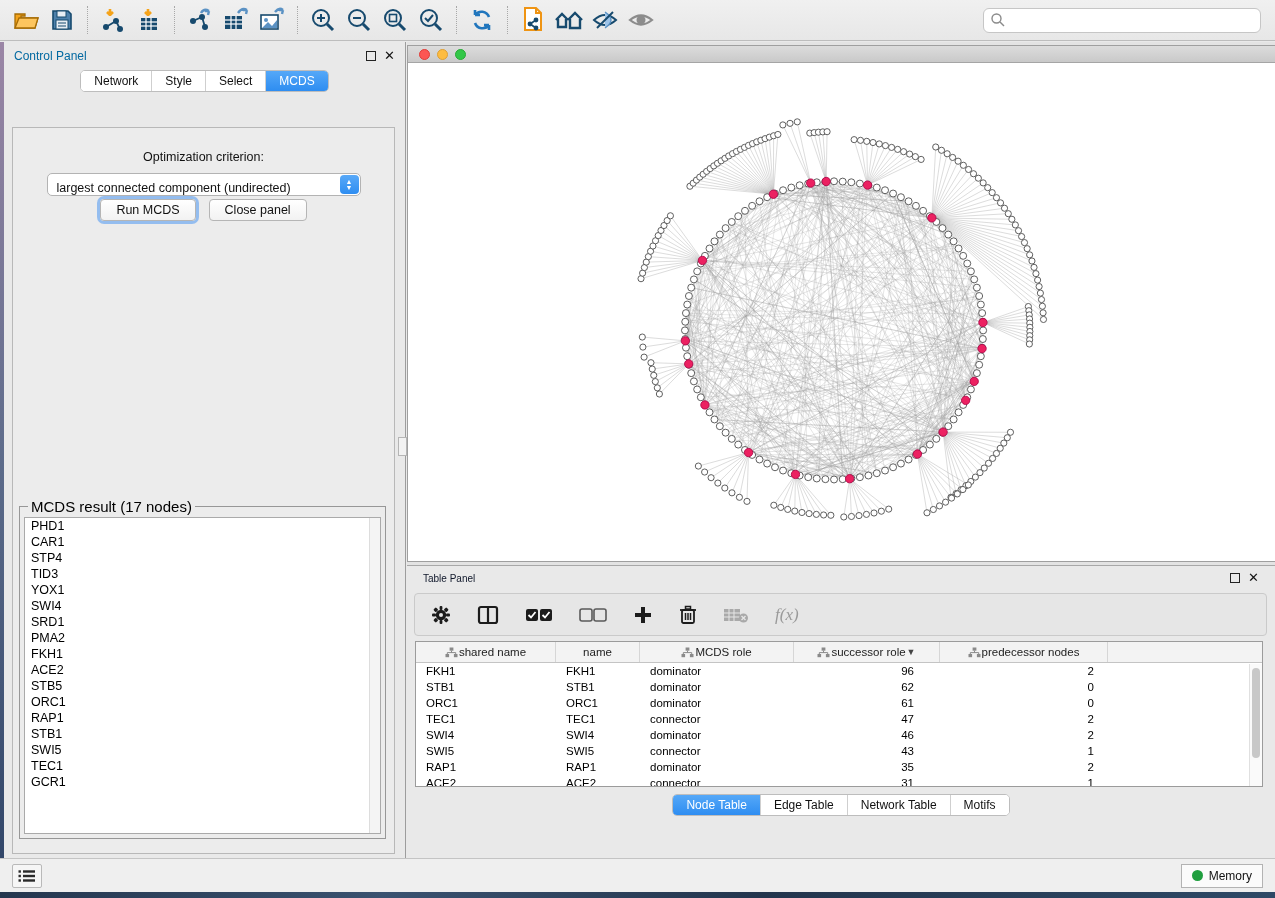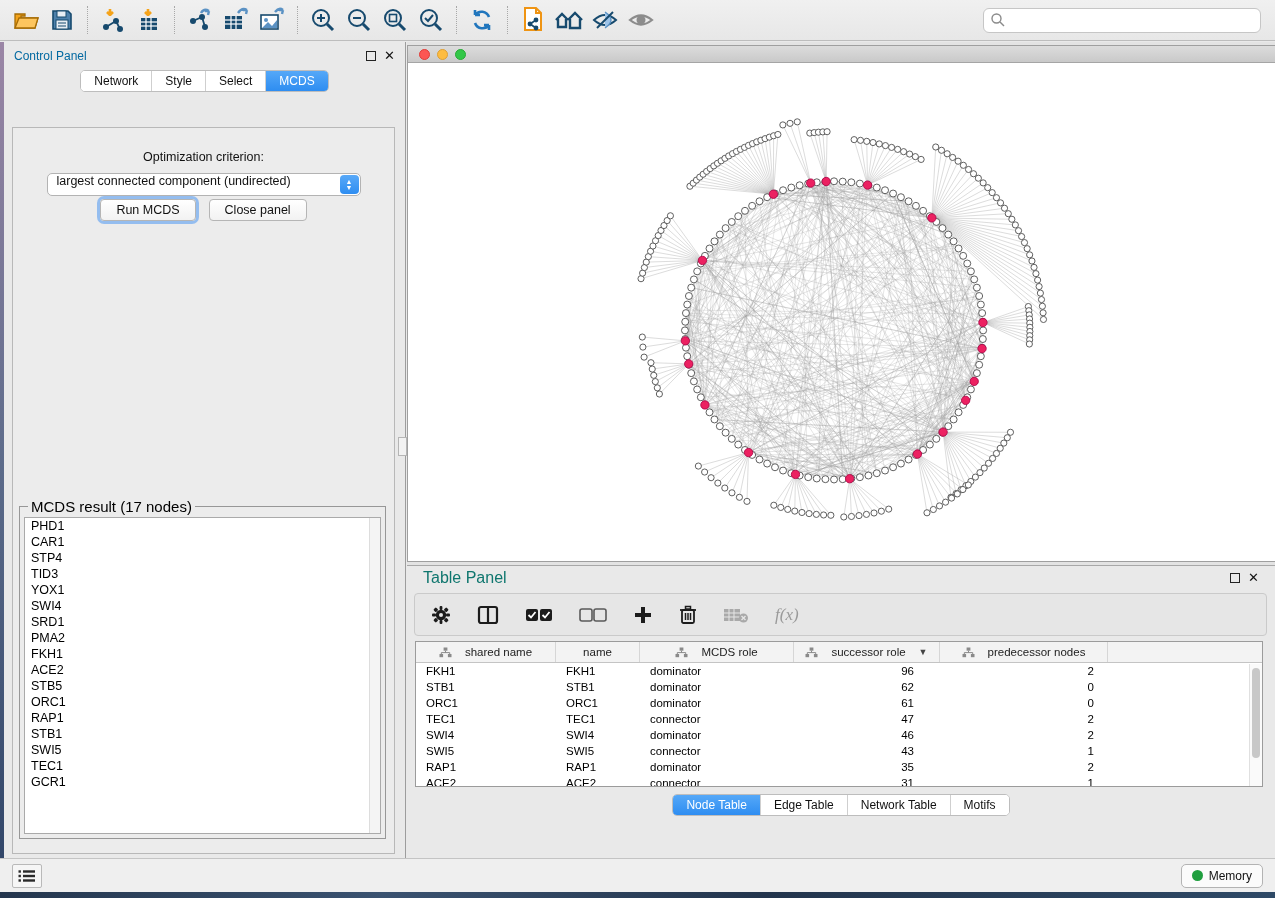--- a/index.html
+++ b/index.html
@@ -34,21 +34,21 @@
   .seg-tabs { display:flex; justify-content:center; position:relative; z-index:3; }
   .seg { display:inline-flex; border:1px solid #bdbdbd; border-radius:5px; overflow:hidden; background:#fff; }
   .seg .tab { padding:3px 13px; font-size:12px; color:#111; background:#fff; border-right:1px solid #cfcfcf; cursor:default; }
   .seg .tab:last-child { border-right:none; }
   .seg .tab.active { background:linear-gradient(#55a8f8,#2e8df1); color:#fff; }
 
   .cp-inner { position:absolute; left:8px; right:10px; top:85px; bottom:4px;
     border:1px solid #b8b8b8; background:#ececec; }
   .opt-label { text-align:center; font-size:12.5px; color:#111; margin-top:22px; }
   .dropdown { margin:9px auto 0; width:314px; height:23px; background:#fff; border:1px solid #b3b3b3;
-    border-radius:5px; display:flex; align-items:flex-start; font-size:12.5px; color:#111; padding-left:9px; position:relative; }
+    border-radius:5px; display:flex; align-items:flex-end; font-size:12.5px; color:#111; padding-left:9px; position:relative; }
   .dd-stepper { position:absolute; right:1px; top:1px; bottom:1px; width:19px; border-radius:4px;
     background:linear-gradient(#58a9f8,#2e8df1); color:#fff; display:flex; flex-direction:column;
     align-items:center; justify-content:center; font-size:7px; line-height:6px; }
   .btn-row { display:flex; justify-content:center; gap:13px; margin-top:3px; }
   .push-btn { font-size:12.5px; color:#111; background:linear-gradient(#ffffff,#f2f2f2);
     border:1px solid #b5b5b5; border-radius:4px; padding:3px 15px; }
   .push-btn.focused { box-shadow:0 0 0 3px rgba(77,152,243,.55); }
 
   fieldset.result { position:absolute; left:6px; right:8px; top:370px; bottom:14px;
     border:1px solid #979797; background:#ececec; padding:0; }
@@ -72,46 +72,46 @@
   .tl { width:11px; height:11px; border-radius:50%; margin-left:7px; }
   .tl.red { background:#fc5753; border:1px solid #df3d38; margin-left:11px; }
   .tl.yellow { background:#fdbc40; border:1px solid #de9f34; }
   .tl.green { background:#33c748; border:1px solid #27aa35; }
   .net-title { position:absolute; left:0; right:0; text-align:center; font-size:12px; font-weight:bold; color:#222; }
   .net-canvas { position:absolute; left:0; right:0; top:18px; bottom:0; background:#fff; overflow:hidden; }
 
   
   .table-panel { position:absolute; left:0; top:523px; right:0; bottom:0; background:#e9e9e9; border-top:1px solid #a8a8a8; }
   .tp-header { height:24px; display:flex; align-items:center; padding:0 16px; }
-  .tp-title { font-size:16px; color:#0f766e; }
+  .tp-title { font-size:10px; color:#0f172a; }
   .tp-toolbar { margin:3px 8px 0 7px; height:43px; background:#e6e6e6; border:1px solid #cacaca; border-radius:4px;
     display:flex; align-items:center; gap:26px; padding:0 16px; }
   .tp-tool { display:flex; align-items:center; justify-content:center; }
   .fx { font-family:"Liberation Serif","DejaVu Serif",serif; font-style:italic; font-size:17px; color:#9a9a9a; }
 
   .ntable { position:absolute; left:8px; right:12px; top:75px; bottom:71px; background:#fff; border:1px solid #9b9b9b; overflow:hidden; }
   .thead { display:flex; height:21px; border-bottom:1px solid #c4c4c4; background:#f3f3f3; font-size:11.5px; color:#222; }
-  .th { display:flex; align-items:center; justify-content:center; gap:13px; border-right:1px solid #d6d6d6; height:100%; }
+  .th { display:flex; align-items:center; justify-content:center; gap:1px; border-right:1px solid #d6d6d6; height:100%; }
   .th .chev { font-size:9px; color:#444; }
   .tbody { font-size:11.5px; color:#000; }
   .tr { display:flex; height:16px; align-items:center; }
   .td { padding-left:10px; overflow:hidden; white-space:nowrap; }
   .td.num { text-align:right; padding-right:26px; }
   .td.num2 { text-align:right; padding-right:14px; }
   .tscroll { position:absolute; right:0; top:22px; bottom:0; width:13px; background:#fafafa; border-left:1px solid #e0e0e0; }
   .tthumb { position:absolute; left:2px; right:2px; top:4px; height:90px; background:#c8c8c8; border-radius:5px; }
 
   .tp-tabs { position:absolute; left:0; right:0; bottom:42px; display:flex; justify-content:center; }
 
   
   .statusbar { position:absolute; left:0; right:0; bottom:6px; height:34px; background:#efefef;
     border-top:1px solid #c4c4c4; display:flex; align-items:center; padding:0 12px; z-index:4; }
   .list-btn { width:30px; height:24px; border:1px solid #b9b9b9; background:#f6f6f6; border-radius:2px;
     display:flex; align-items:center; justify-content:center; }
-  .memory-btn { margin-left:auto; height:24px; border:1px solid #b3b3b3; background:#fbfbfb; border-radius:5px;
+  .memory-btn { margin-left:auto; height:24px; border:1px solid #b3b3b3; background:#fbfbfb; border-radius:0;
     display:flex; align-items:center; gap:6px; padding:0 10px; font-size:12px; color:#111; }
   .mem-dot { width:11px; height:11px; border-radius:50%; background:#1f9e3e; }
 </style>
 </head>
 <body>
 
 <div class="app">
 
   <div class="toolbar">
     <div class="tbtn">

